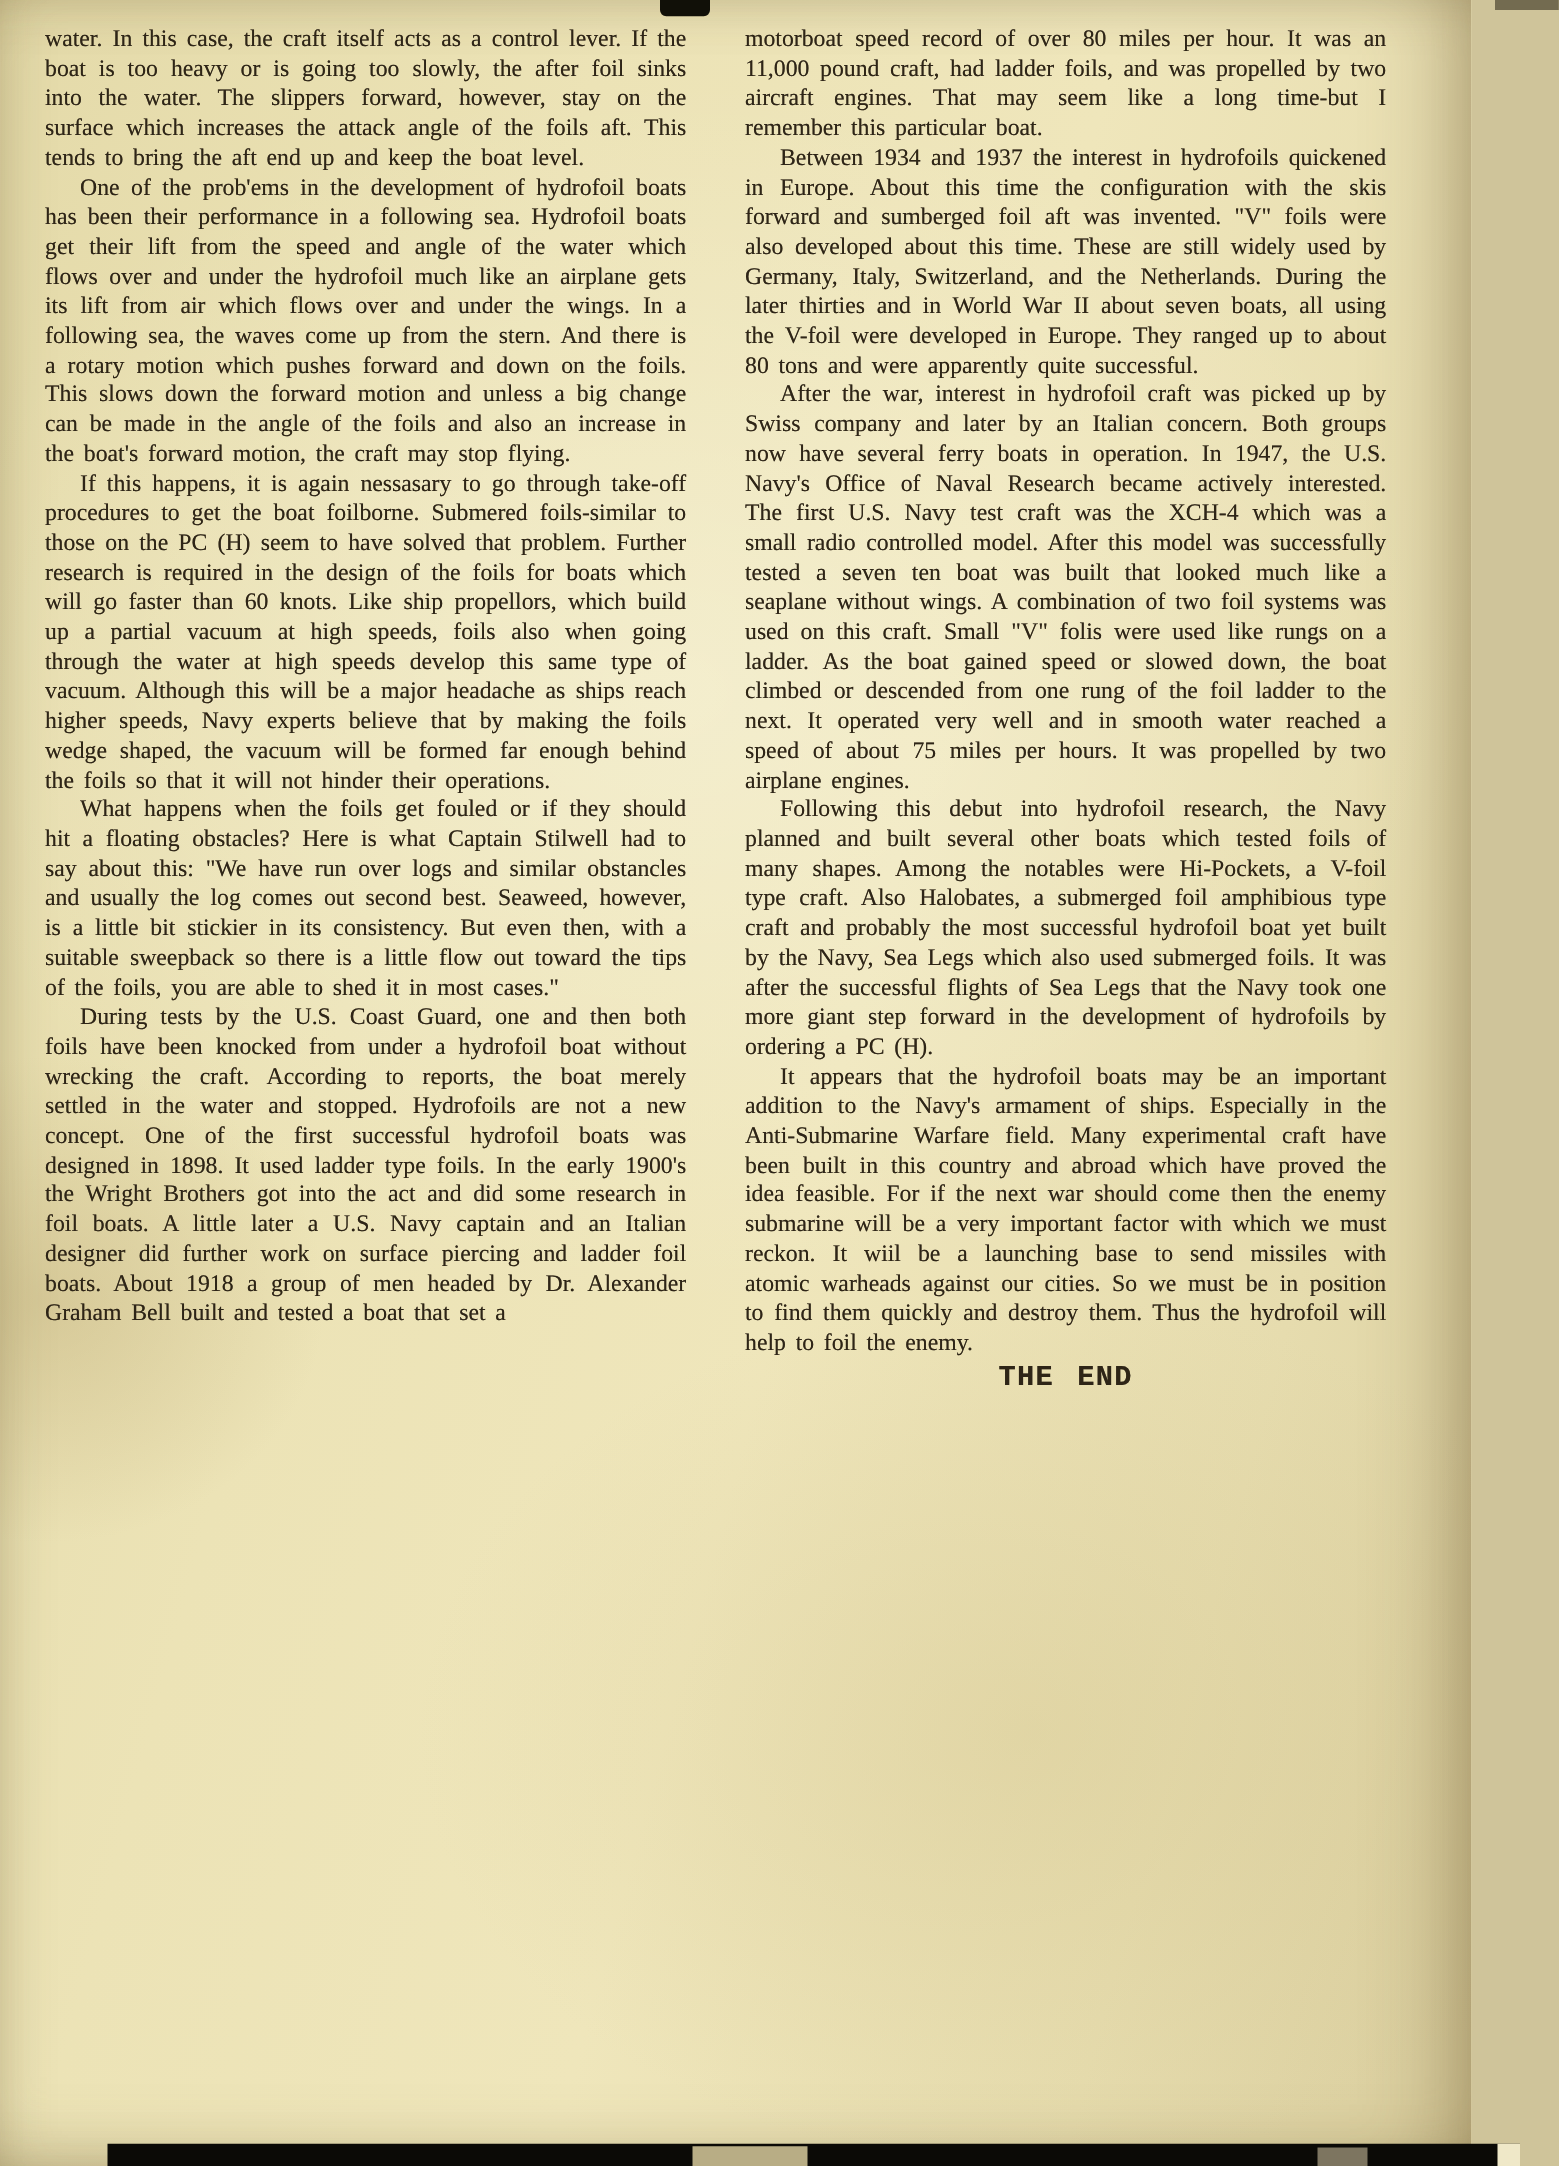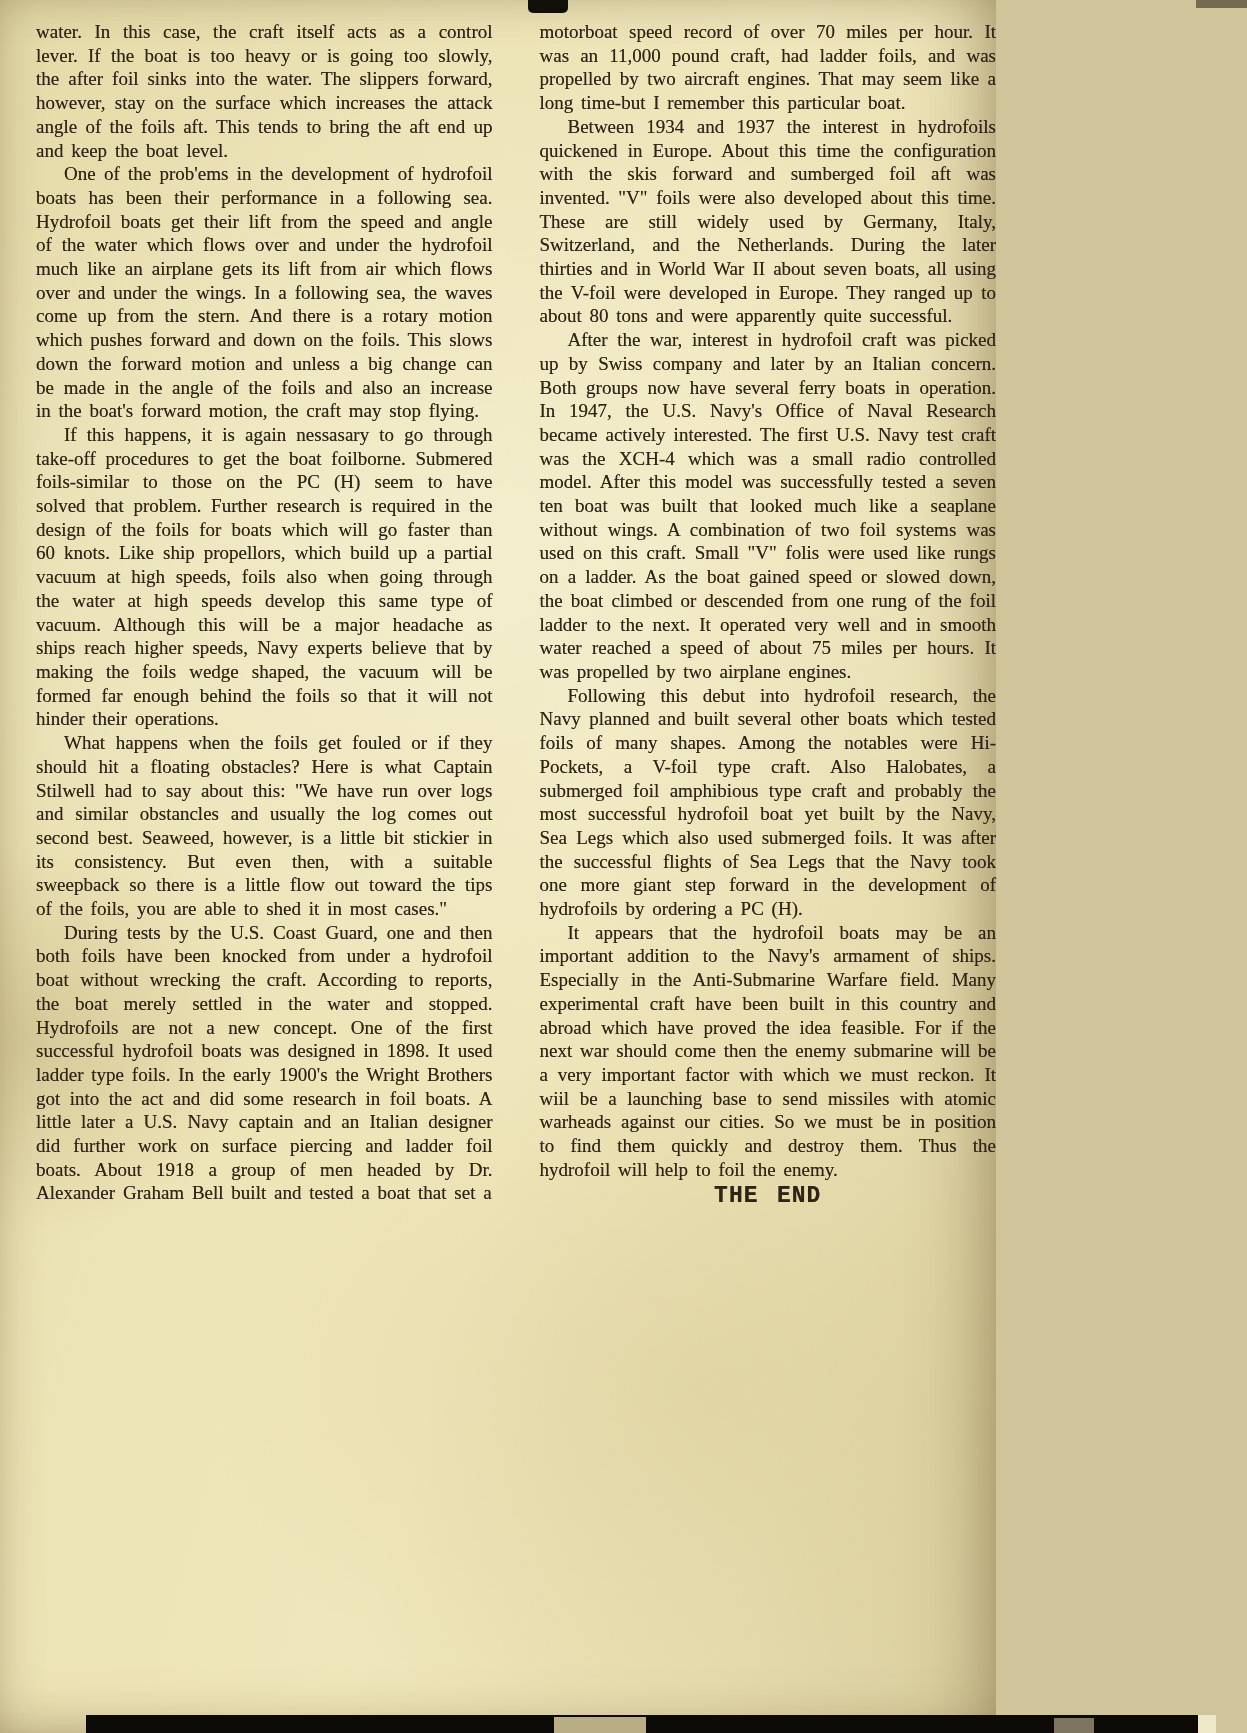--- a/index.html
+++ b/index.html
@@ -4,21 +4,21 @@
 <style>
   * { margin: 0; padding: 0; box-sizing: border-box; }
   html, body { width: 1247px; height: 1733px; }
   body {
     font-family: "Liberation Serif", "DejaVu Serif", serif;
     background: #cfc49a;
     overflow: hidden;
   }
   .page {
     position: relative;
-    width: 996px;
+    width: 1177px;
     height: 1733px;
     color: #2e2517;
     background:
       radial-gradient(ellipse 900px 700px at 46% 32%, rgba(255,255,244,0.35), rgba(255,255,244,0) 70%),
       radial-gradient(ellipse 700px 500px at 70% 80%, rgba(210,195,140,0.35), rgba(210,195,140,0) 70%),
       radial-gradient(ellipse 300px 260px at 3% 60%, rgba(190,172,120,0.45), rgba(190,172,120,0) 75%),
       linear-gradient(105deg, #e4daa9 0%, #ece3b6 30%, #efe6bb 55%, #e6dcae 80%, #d9cd9d 100%);
     box-shadow:
       inset -48px 0 70px -34px rgba(110,92,50,0.45),
       inset 24px 0 50px -30px rgba(110,92,50,0.30),
@@ -102,21 +102,21 @@
 
     <section class="col col-left">
       <p class="no-indent">water. In this case, the craft itself acts as a control lever. If the boat is too heavy or is going too slowly, the after foil sinks into the water. The slippers forward, however, stay on the surface which increases the attack angle of the foils aft. This tends to bring the aft end up and keep the boat level.</p>
       <p>One of the prob'ems in the development of hydrofoil boats has been their performance in a following sea. Hydrofoil boats get their lift from the speed and angle of the water which flows over and under the hydrofoil much like an airplane gets its lift from air which flows over and under the wings. In a following sea, the waves come up from the stern. And there is a rotary motion which pushes forward and down on the foils. This slows down the forward motion and unless a big change can be made in the angle of the foils and also an increase in the boat's forward motion, the craft may stop flying.</p>
       <p>If this happens, it is again nessasary to go through take-off procedures to get the boat foilborne. Submered foils-similar to those on the PC (H) seem to have solved that problem. Further research is required in the design of the foils for boats which will go faster than 60 knots. Like ship propellors, which build up a partial vacuum at high speeds, foils also when going through the water at high speeds develop this same type of vacuum. Although this will be a major headache as ships reach higher speeds, Navy experts believe that by making the foils wedge shaped, the vacuum will be formed far enough behind the foils so that it will not hinder their operations.</p>
       <p>What happens when the foils get fouled or if they should hit a floating obstacles? Here is what Captain Stilwell had to say about this: "We have run over logs and similar obstancles and usually the log comes out second best. Seaweed, however, is a little bit stickier in its consistency. But even then, with a suitable sweepback so there is a little flow out toward the tips of the foils, you are able to shed it in most cases."</p>
       <p>During tests by the U.S. Coast Guard, one and then both foils have been knocked from under a hydrofoil boat without wrecking the craft. According to reports, the boat merely settled in the water and stopped. Hydrofoils are not a new concept. One of the first successful hydrofoil boats was designed in 1898. It used ladder type foils. In the early 1900's the Wright Brothers got into the act and did some research in foil boats. A little later a U.S. Navy captain and an Italian designer did further work on surface piercing and ladder foil boats. About 1918 a group of men headed by Dr. Alexander Graham Bell built and tested a boat that set a</p>
     </section>
 
     <section class="col col-right">
-      <p class="no-indent">motorboat speed record of over 70 miles per hour. It was an 11,000 pound craft, had ladder foils, and was propelled by two aircraft engines. That may seem like a long time-but I remember this particular boat.</p>
+      <p class="no-indent">motorboat speed record of over 80 miles per hour. It was an 11,000 pound craft, had ladder foils, and was propelled by two aircraft engines. That may seem like a long time-but I remember this particular boat.</p>
       <p>Between 1934 and 1937 the interest in hydrofoils quickened in Europe. About this time the configuration with the skis forward and sumberged foil aft was invented. "V" foils were also developed about this time. These are still widely used by Germany, Italy, Switzerland, and the Netherlands. During the later thirties and in World War II about seven boats, all using the V-foil were developed in Europe. They ranged up to about 80 tons and were apparently quite successful.</p>
       <p>After the war, interest in hydrofoil craft was picked up by Swiss company and later by an Italian concern. Both groups now have several ferry boats in operation. In 1947, the U.S. Navy's Office of Naval Research became actively interested. The first U.S. Navy test craft was the XCH-4 which was a small radio controlled model. After this model was successfully tested a seven ten boat was built that looked much like a seaplane without wings. A combination of two foil systems was used on this craft. Small "V" folis were used like rungs on a ladder. As the boat gained speed or slowed down, the boat climbed or descended from one rung of the foil ladder to the next. It operated very well and in smooth water reached a speed of about 75 miles per hours. It was propelled by two airplane engines.</p>
       <p>Following this debut into hydrofoil research, the Navy planned and built several other boats which tested foils of many shapes. Among the notables were Hi-Pockets, a V-foil type craft. Also Halobates, a submerged foil amphibious type craft and probably the most successful hydrofoil boat yet built by the Navy, Sea Legs which also used submerged foils. It was after the successful flights of Sea Legs that the Navy took one more giant step forward in the development of hydrofoils by ordering a PC (H).</p>
       <p>It appears that the hydrofoil boats may be an important addition to the Navy's armament of ships. Especially in the Anti-Submarine Warfare field. Many experimental craft have been built in this country and abroad which have proved the idea feasible. For if the next war should come then the enemy submarine will be a very important factor with which we must reckon. It wiil be a launching base to send missiles with atomic warheads against our cities. So we must be in position to find them quickly and destroy them. Thus the hydrofoil will help to foil the enemy.</p>
       <p class="the-end">THE END</p>
     </section>
 
   </div>
 
   <div class="scan-bar-bottom">

